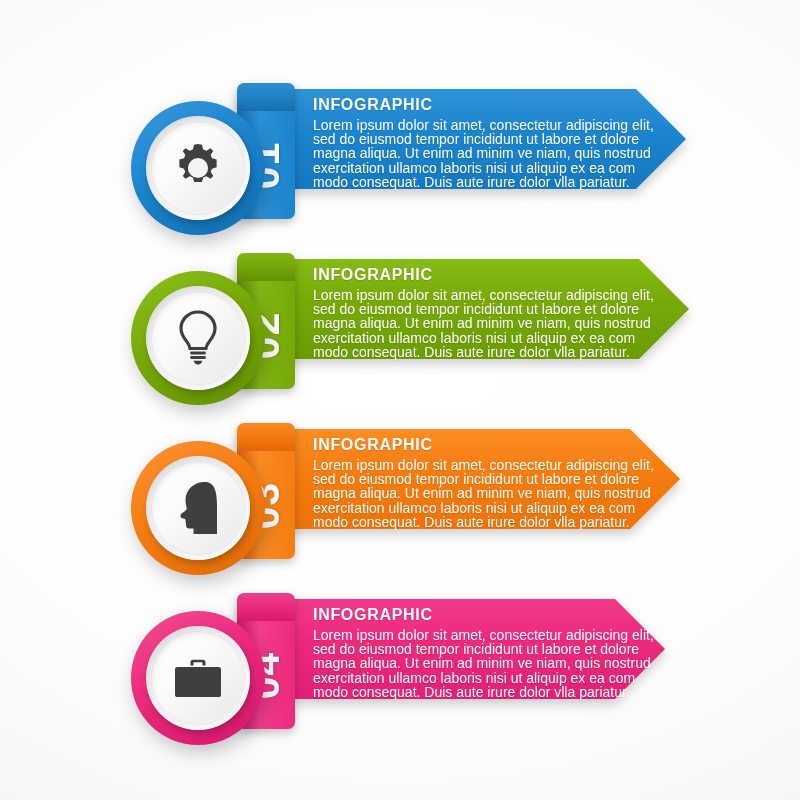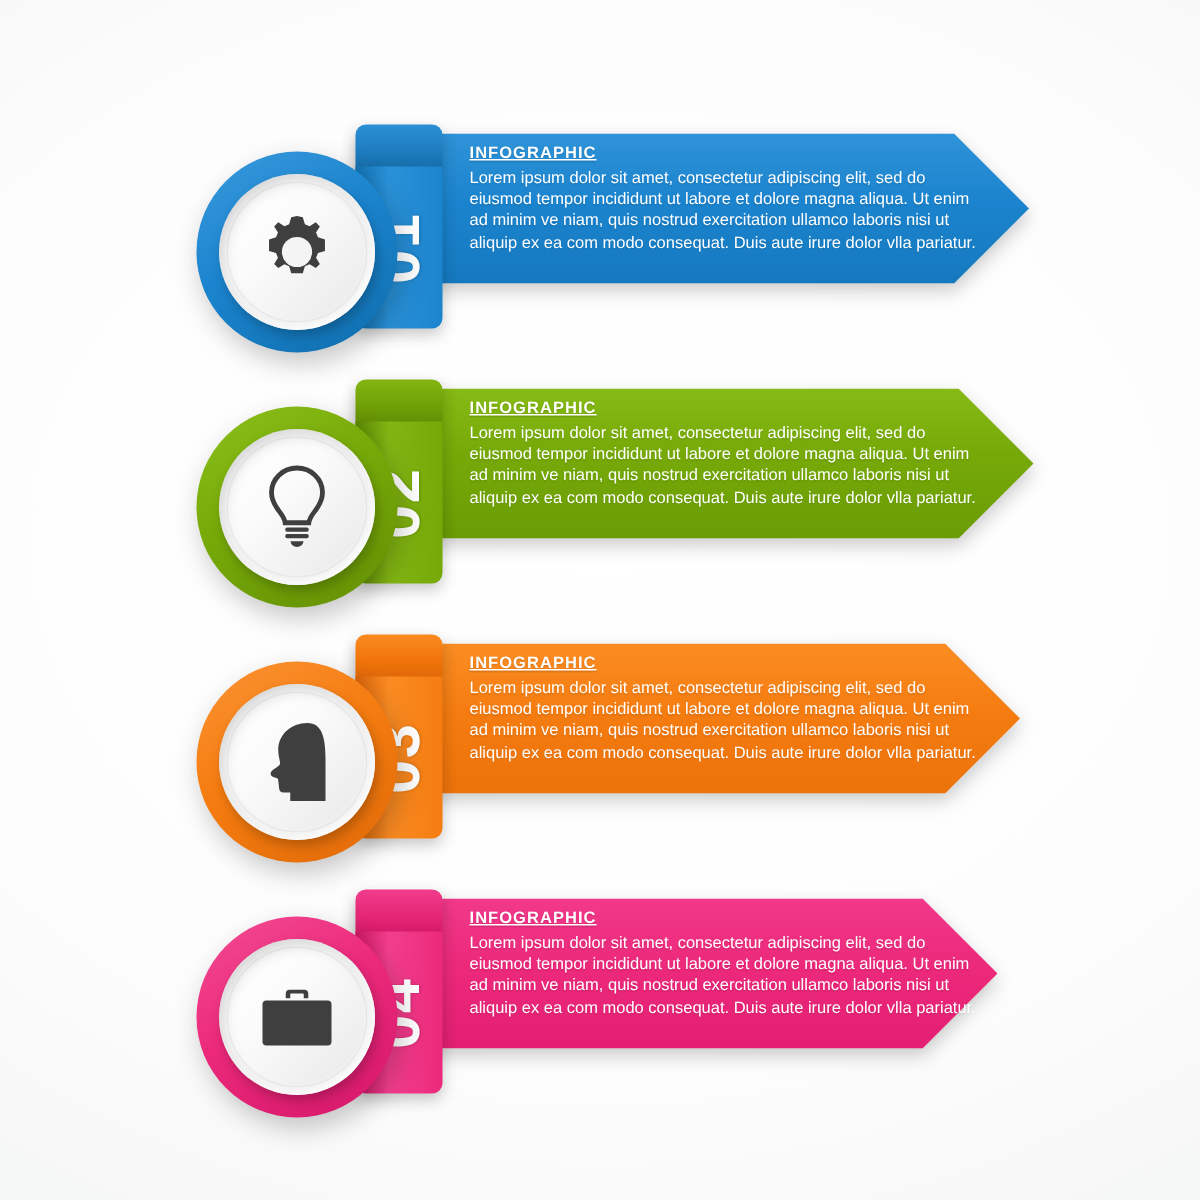--- a/index.html
+++ b/index.html
@@ -47,25 +47,25 @@
     font-size:41px;
     letter-spacing:1px;
     transform:rotate(-90deg);
     white-space:nowrap;
     text-shadow:0 1px 2px rgba(0,0,0,0.18);
   }
 
   
   .txt{position:absolute;color:#ffffff;}
   .txt .head{
-    font-size:11px;font-weight:bold;letter-spacing:0.7px;
-    margin:0 0 4px 0;text-shadow:0 1px 1px rgba(0,0,0,0.15);text-decoration:underline;
+    font-size:16px;font-weight:bold;letter-spacing:0.7px;
+    margin:0 0 4px 0;text-shadow:0 1px 1px rgba(0,0,0,0.15);
   }
   .txt .body-copy{
-    font-size:11px;line-height:14.2px;margin:0;
+    font-size:14px;line-height:14.2px;margin:0;
     text-shadow:0 1px 1px rgba(0,0,0,0.10);
   }
 
   
   .badge{
     position:absolute;width:134px;height:134px;border-radius:50%;
   }
   .badge .shadow{
     position:absolute;left:3px;top:7px;width:134px;height:134px;border-radius:50%;
     background:rgba(0,0,0,0.22);filter:blur(9px);

